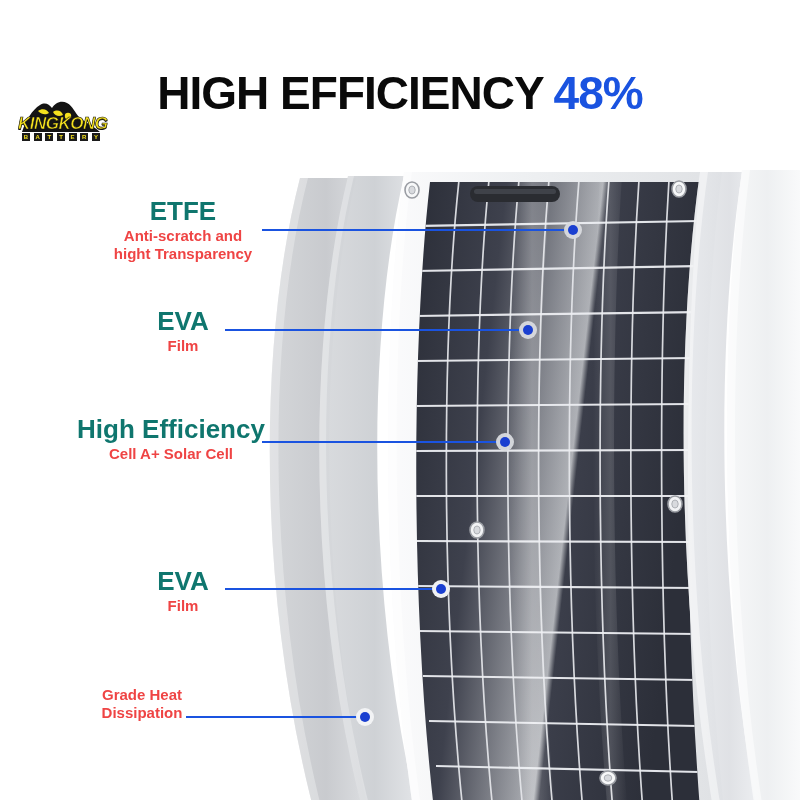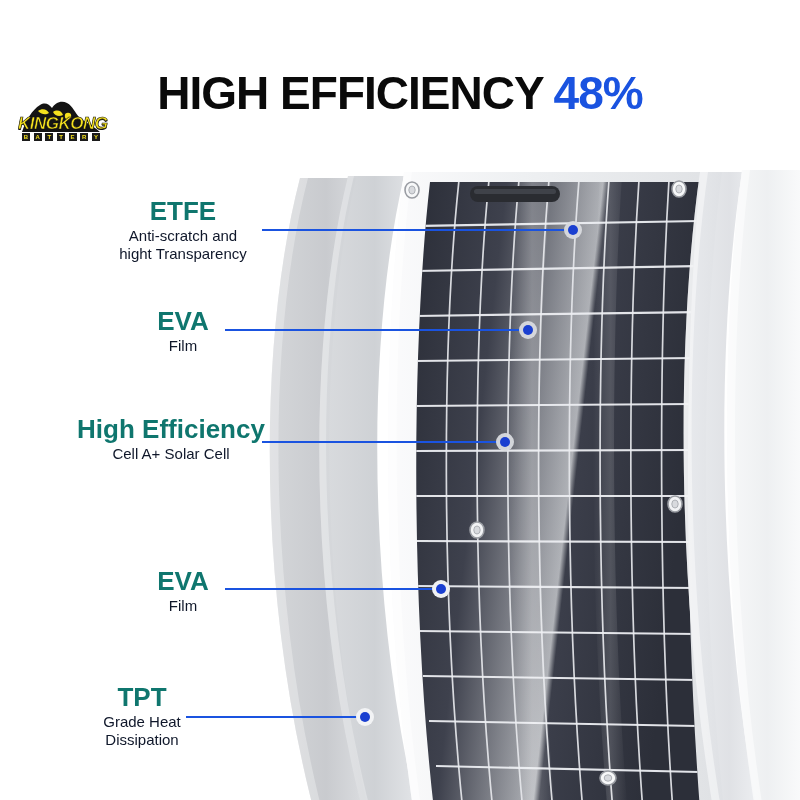--- a/index.html
+++ b/index.html
@@ -89,22 +89,22 @@
   }
   .callout .c-title {
     font-size: 26px;
     font-weight: bold;
     color: #0f766e;
     line-height: 1.05;
     white-space: nowrap;
   }
   .callout .c-sub {
     font-size: 15px;
-    font-weight: normal;
-    color: #0f172a;
+    font-weight: bold;
+    color: #ef4444;
     line-height: 1.18;
     margin-top: 2px;
     white-space: pre-line;
   }
   #callout-etfe  { left: 78px;  top: 158px; width: 210px; }
   #callout-eva1  { left: 108px; top: 268px; width: 150px; }
   #callout-high  { left: 26px;  top: 376px; width: 290px; }
   #callout-eva2  { left: 108px; top: 528px; width: 150px; }
   #callout-tpt   { left: 58px;  top: 644px; width: 168px; }
 
@@ -339,18 +339,17 @@
     <div class="c-title">High Efficiency</div>
     <div class="c-sub">Cell A+ Solar Cell</div>
   </div>
 
   <div class="callout" id="callout-eva2">
     <div class="c-title">EVA</div>
     <div class="c-sub">Film</div>
   </div>
 
   <div class="callout" id="callout-tpt">
-    <div class="c-title">TPT</div>
     <div class="c-sub">Grade Heat
 Dissipation</div>
   </div>
 
 </div>
 
 </body></html>

